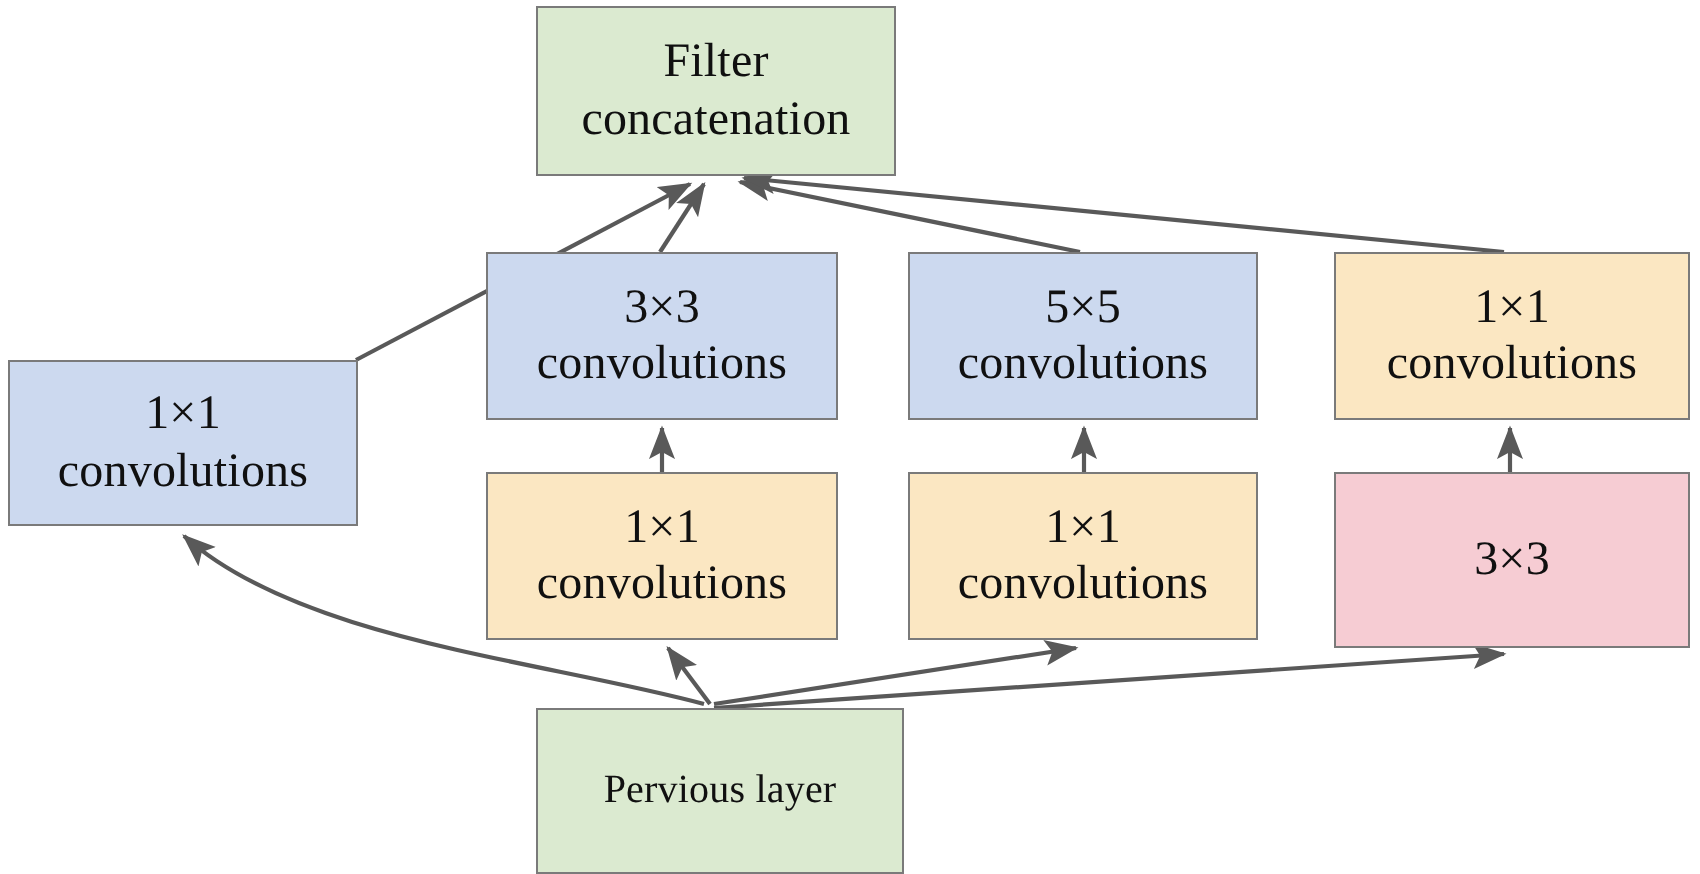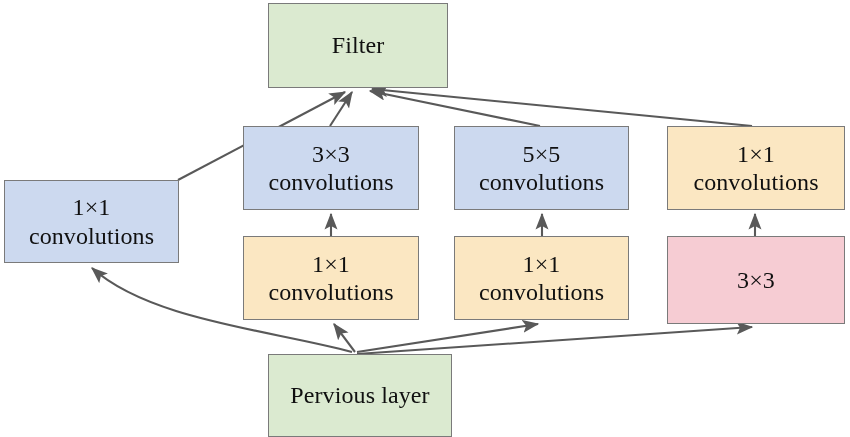--- a/index.html
+++ b/index.html
@@ -40,21 +40,21 @@
     line-height: 1.18;
     letter-spacing: 0.1px;
     z-index: 2;
   }
   .node .line1,
   .node .line2 {
     display: block;
     white-space: nowrap;
   }
   .node.single .line1 {
-    font-size: 24px;
+    font-size: 20px;
   }
 </style>
 </head>
 <body>
 
 <div id="diagram-root">
 
   <svg id="edge-layer" viewBox="0 0 850 437">
     <defs>
       <marker id="arrowhead" markerWidth="9" markerHeight="9" refX="7.4" refY="3.1" orient="auto" markerUnits="strokeWidth">
@@ -84,20 +84,21 @@
 
       <path d="M 357 352 L 538 324"></path>
 
       <path d="M 357 354 L 752 327"></path>
     </g>
   </svg>
 
   <div id="node-layer">
       <div class="node" style="left: 268px; top: 3px; width: 180px; height: 85px; background: rgb(219, 234, 208); border-color: rgb(122, 122, 122); color: rgb(16, 16, 16);">
         <span class="line1">Filter</span>
+        <span class="line2">concatenation</span>
       </div>
       <div class="node" style="left: 4px; top: 180px; width: 175px; height: 83px; background: rgb(204, 217, 239); border-color: rgb(122, 122, 122); color: rgb(16, 16, 16);">
         <span class="line1">1×1</span>
         <span class="line2">convolutions</span>
       </div>
       <div class="node" style="left: 243px; top: 126px; width: 176px; height: 84px; background: rgb(204, 217, 239); border-color: rgb(122, 122, 122); color: rgb(16, 16, 16);">
         <span class="line1">3×3</span>
         <span class="line2">convolutions</span>
       </div>
       <div class="node" style="left: 454px; top: 126px; width: 175px; height: 84px; background: rgb(204, 217, 239); border-color: rgb(122, 122, 122); color: rgb(16, 16, 16);">

